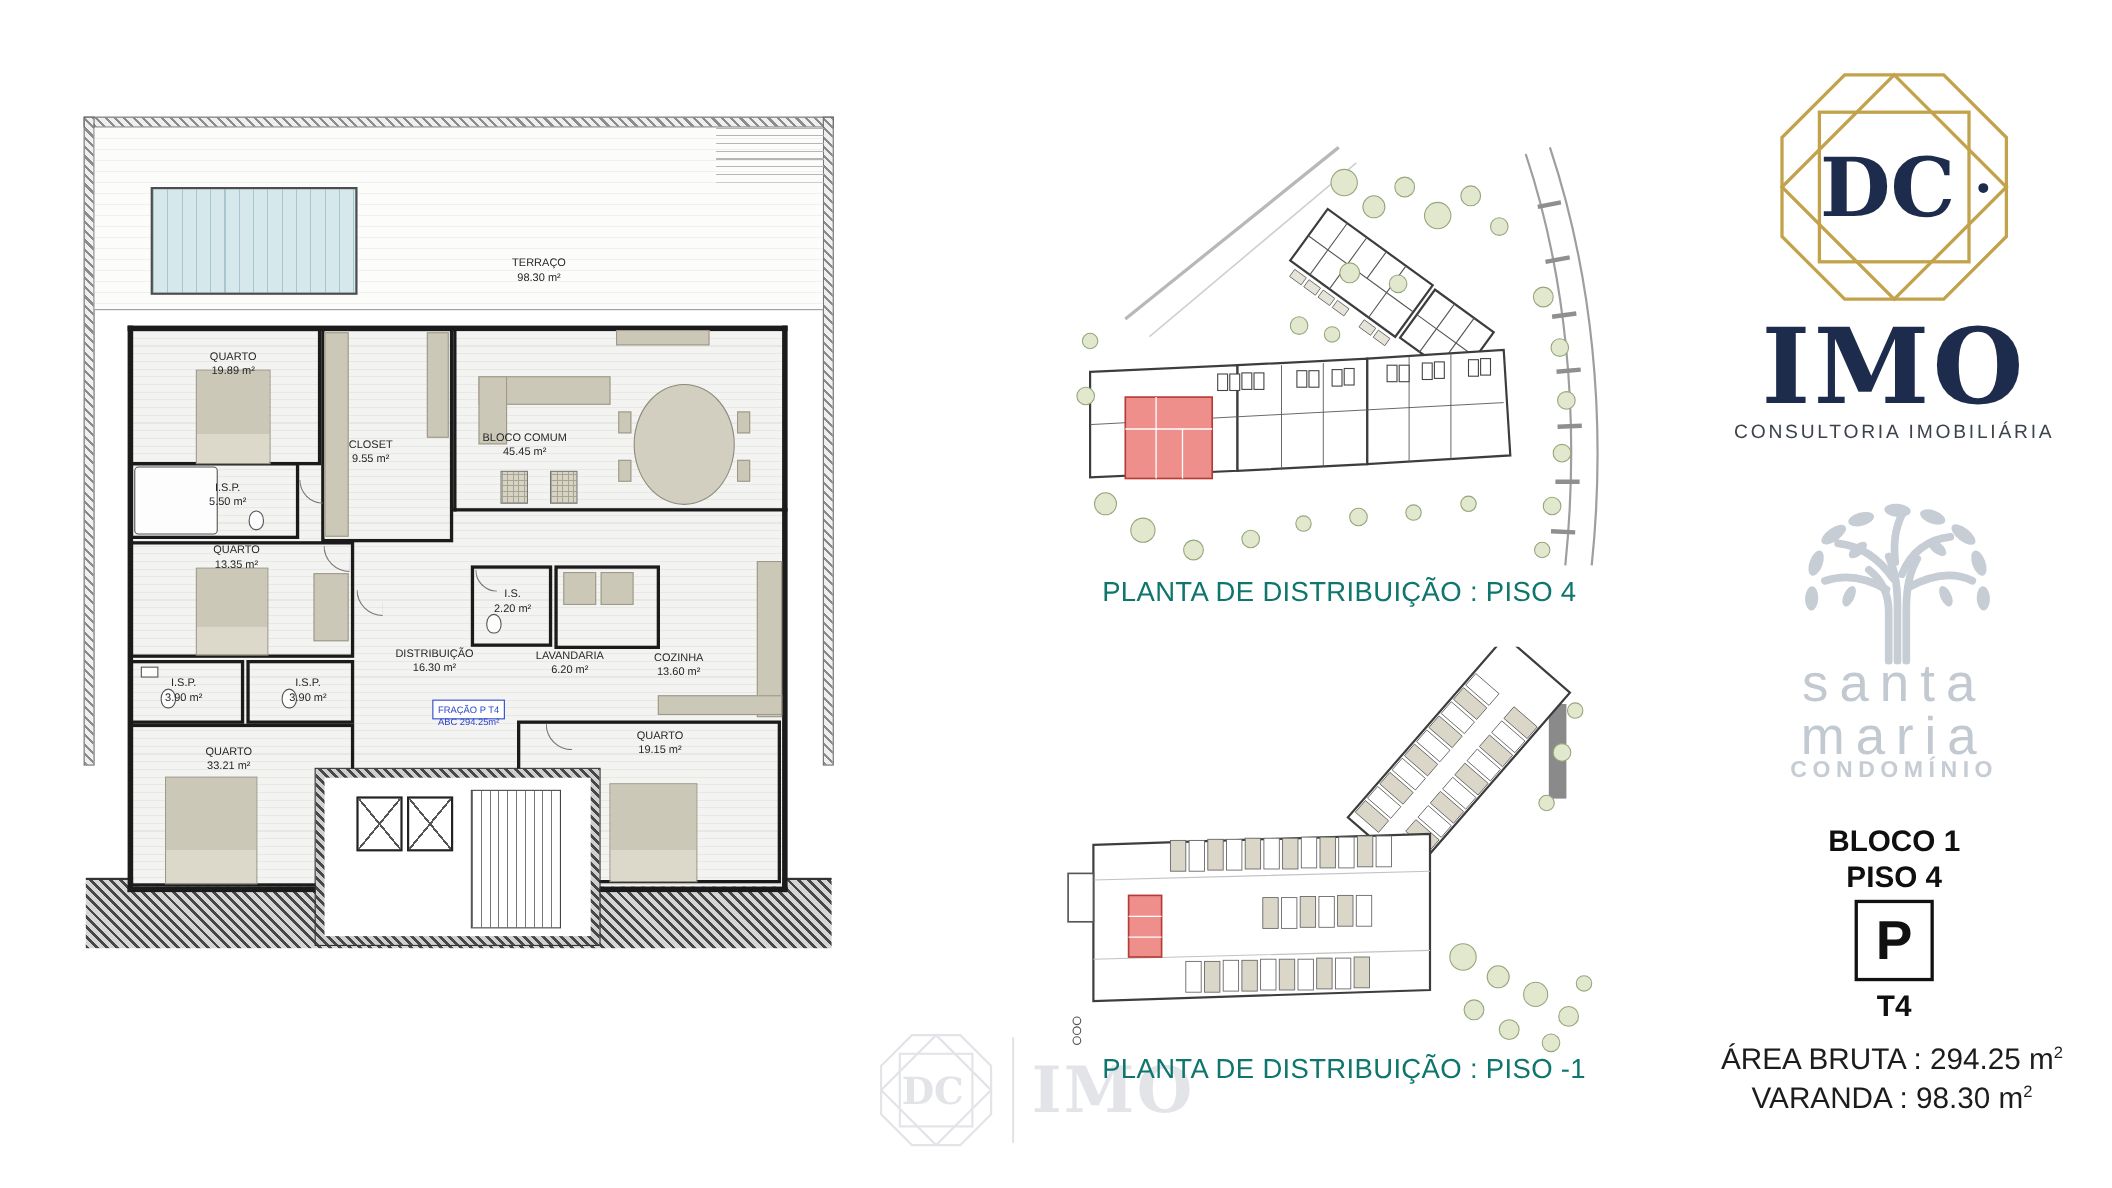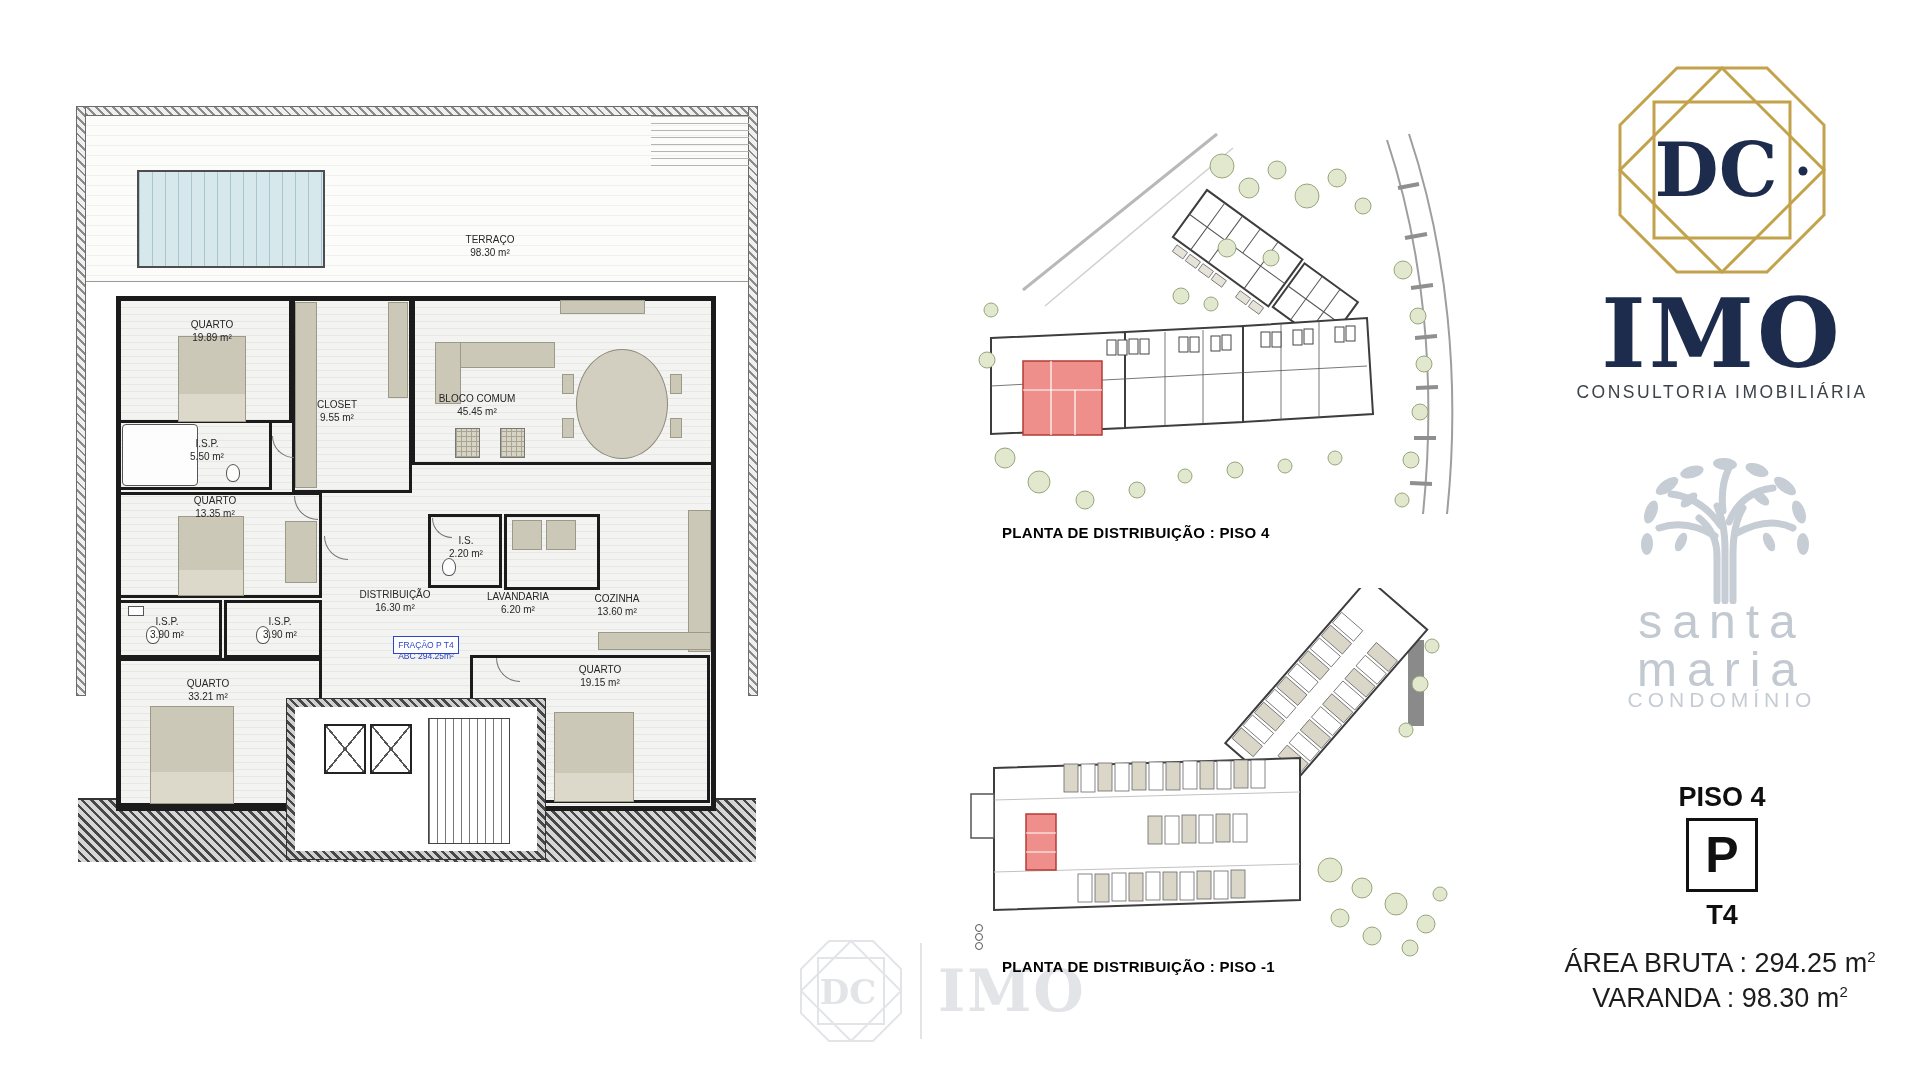--- a/index.html
+++ b/index.html
@@ -31,27 +31,27 @@
     font-size:8.5px;line-height:1.35;text-align:center;padding-top:3px;box-sizing:border-box;}
   .frac-tag span{display:block;}
   .core{position:absolute;background:repeating-linear-gradient(45deg,#474747 0 2.5px,#cfcfcf 2.5px 6px);border:1px solid #333;box-sizing:border-box;}
   .core-inner{position:absolute;background:#fff;}
   .elev{position:absolute;background:
      linear-gradient(to top right,transparent 48.5%,#555 48.5% 51.5%,transparent 51.5%),
      linear-gradient(to bottom right,transparent 48.5%,#555 48.5% 51.5%,transparent 51.5%),#fff;
      border:2px solid #222;box-sizing:border-box;}
   .steps{position:absolute;background:repeating-linear-gradient(90deg,#777 0 1px,transparent 1px 8px),#fff;border:1px solid #444;box-sizing:border-box;}
   
-  .caption{position:absolute;font-size:15px;font-weight:bold;letter-spacing:0.3px;color:#000000;z-index:3;}
+  .caption{position:absolute;font-size:25px;font-weight:normal;letter-spacing:0.3px;color:#0f766e;z-index:3;}
   
   .brand{position:absolute;left:1560px;width:324px;text-align:center;}
   .imo-big{font-family:"DejaVu Serif",serif;font-weight:bold;font-size:95px;line-height:1;color:#1d2c4c;letter-spacing:3px;}
   .imo-sub{font-size:17.5px;letter-spacing:2.5px;color:#3d434b;}
   .santa{font-size:48px;letter-spacing:10px;color:#c2c9d1;line-height:1;}
-  .condo-sub{font-size:21px;letter-spacing:5px;color:#c6ccd4;}
+  .condo-sub{font-size:21px;letter-spacing:5px;color:#c6ccd4;font-weight:bold;}
   .blk{font-size:27px;font-weight:bold;color:#0f0f0f;line-height:1.15;}
   .pbox{position:absolute;left:1686px;top:818px;width:72px;height:74px;border:3px solid #111;box-sizing:border-box;
         display:flex;align-items:center;justify-content:center;font-size:50px;font-weight:bold;color:#111;}
   .t4{font-size:27px;font-weight:bold;color:#0f0f0f;}
   .area-line{font-size:27px;color:#1c1c1c;}
   .area-line sup{font-size:15px;}
   
   .wmark{position:absolute;left:798px;top:938px;display:flex;align-items:center;gap:16px;opacity:0.45;z-index:1;}
   .wmark .wline{width:2px;height:96px;background:#bfc5cc;}
   .wmark .wimo{font-family:"DejaVu Serif",serif;font-weight:bold;font-size:58px;color:#bfc5cc;letter-spacing:2px;}
@@ -417,20 +417,21 @@
       <ellipse cx="124" cy="42" rx="10" ry="5" transform="rotate(40 124 42)"></ellipse>
       <ellipse cx="44" cy="86" rx="10" ry="5" transform="rotate(-65 44 86)"></ellipse>
       <ellipse cx="132" cy="86" rx="10" ry="5" transform="rotate(65 132 86)"></ellipse>
     </g>
   </svg>
 
   <div class="brand santa" style="top:646px">maria</div>
   <div class="brand santa" style="top:598px">santa</div>
   <div class="brand condo-sub" style="top:688px">CONDOMÍNIO</div>
 
+  <div class="brand blk" style="top:750px">BLOCO 1</div>
   <div class="brand blk" style="top:782px">PISO 4</div>
 
   <div class="pbox">
       <span>P</span>
     </div>
   <div class="brand t4" style="top:900px">T4</div>
 
   <div class="brand area-line" style="top:948px;left:1500px;width:440px">
     <span>ÁREA BRUTA : 294.25 m</span><sup>2</sup>
   </div>

